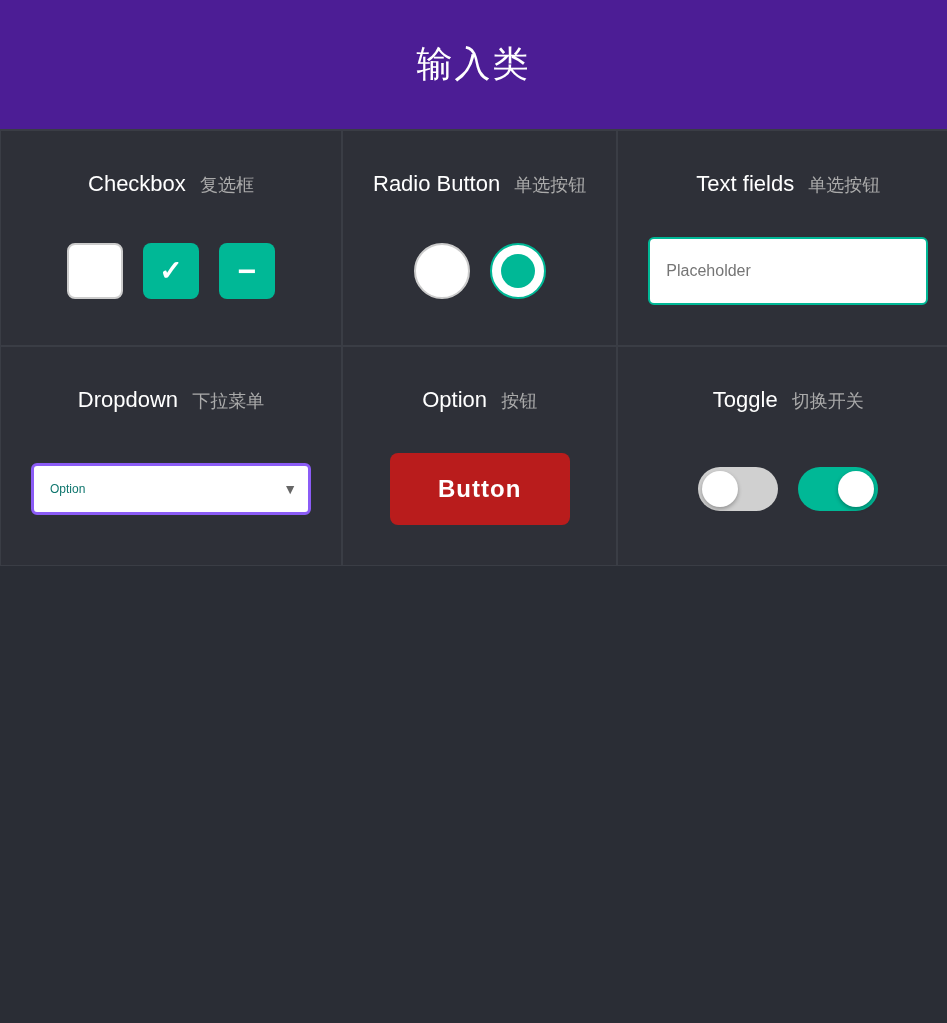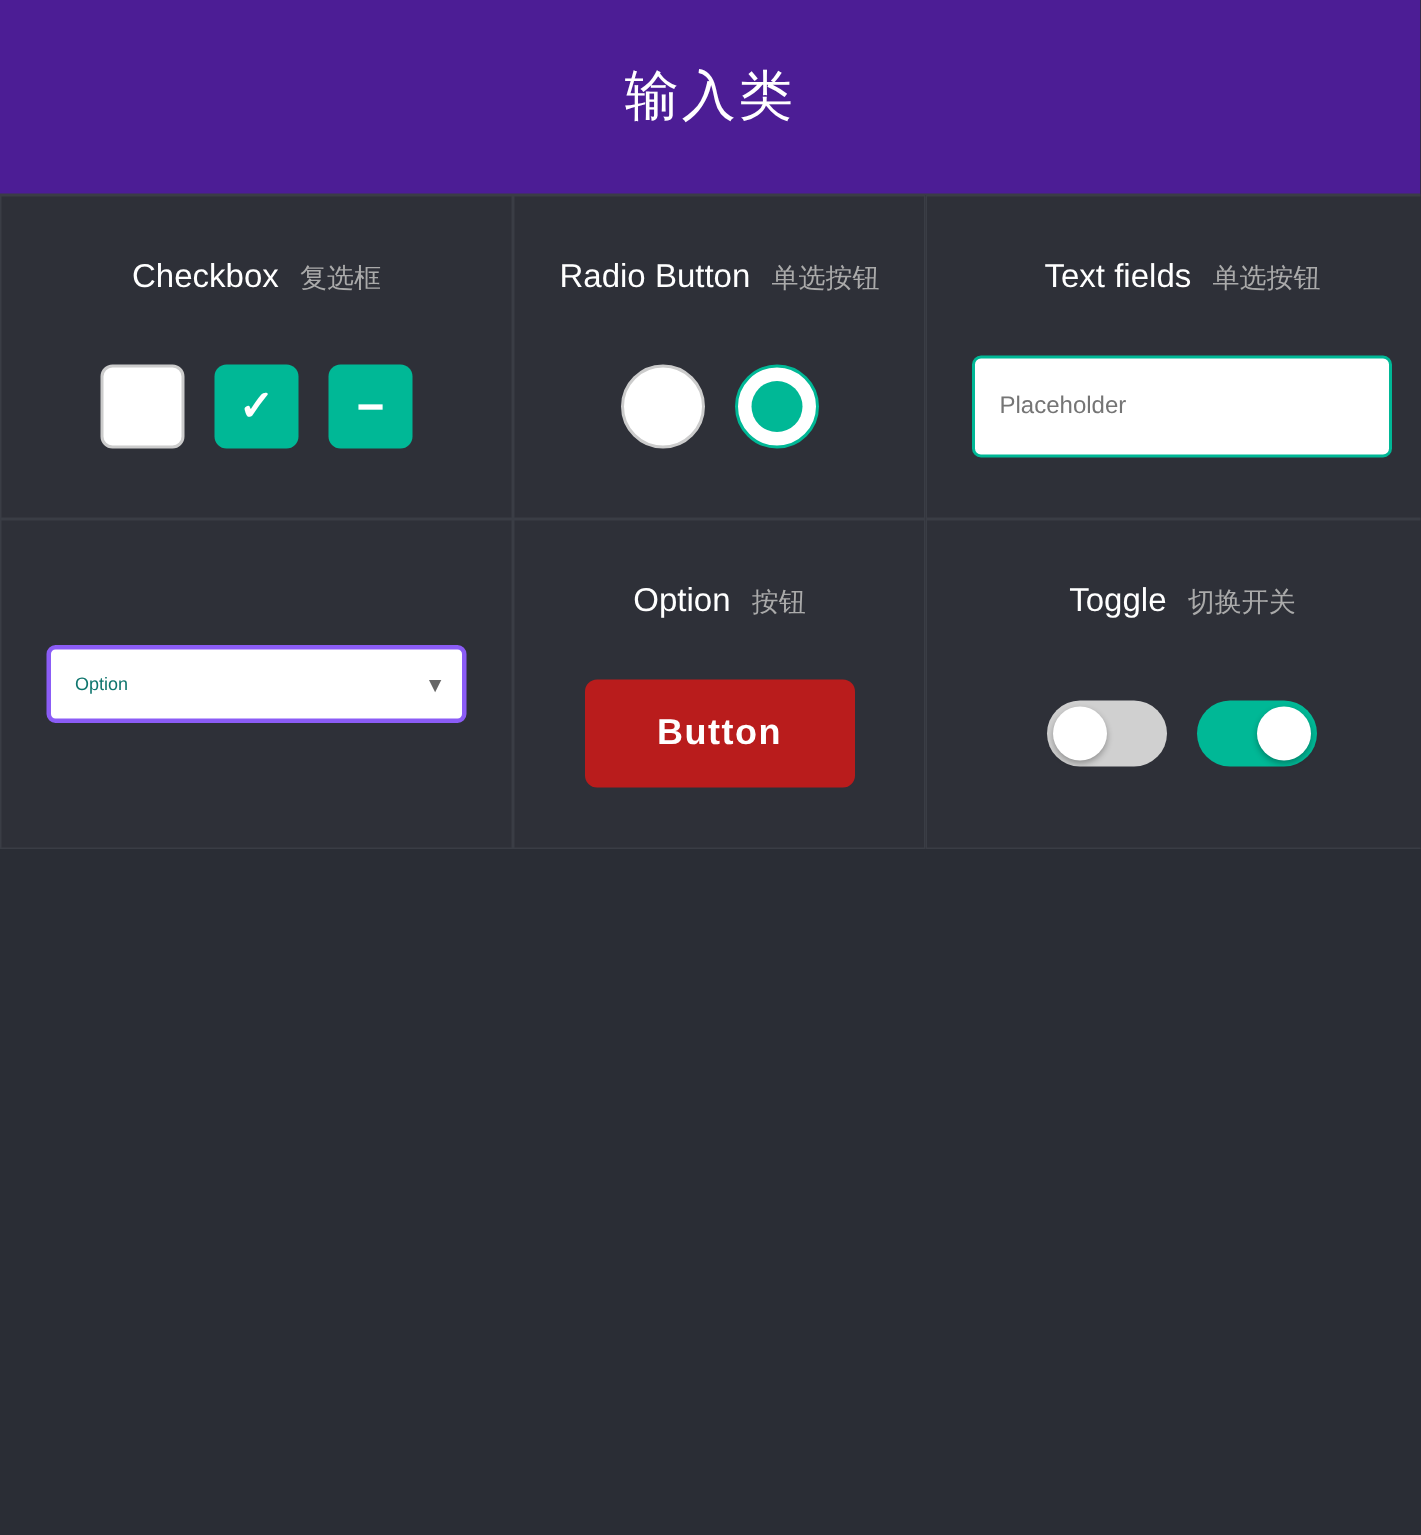--- a/index.html
+++ b/index.html
@@ -273,20 +273,24 @@
     <div class="cell-title">
       <span>Text fields</span>
       <span class="zh">单选按钮</span>
     </div>
     <div class="cell-content">
       <input type="text" class="text-input" placeholder="Placeholder" style="">
     </div>
   </div>
 
   <div class="grid-cell">
+    <div class="cell-title">
+      <span>Dropdown</span>
+      <span class="zh">下拉菜单</span>
+    </div>
     <div class="cell-content">
       <div class="dropdown-wrapper">
         <select class="dropdown-select">
           <option>Option</option>
         </select>
         <span class="dropdown-arrow">▼</span>
       </div>
     </div>
   </div>
 

